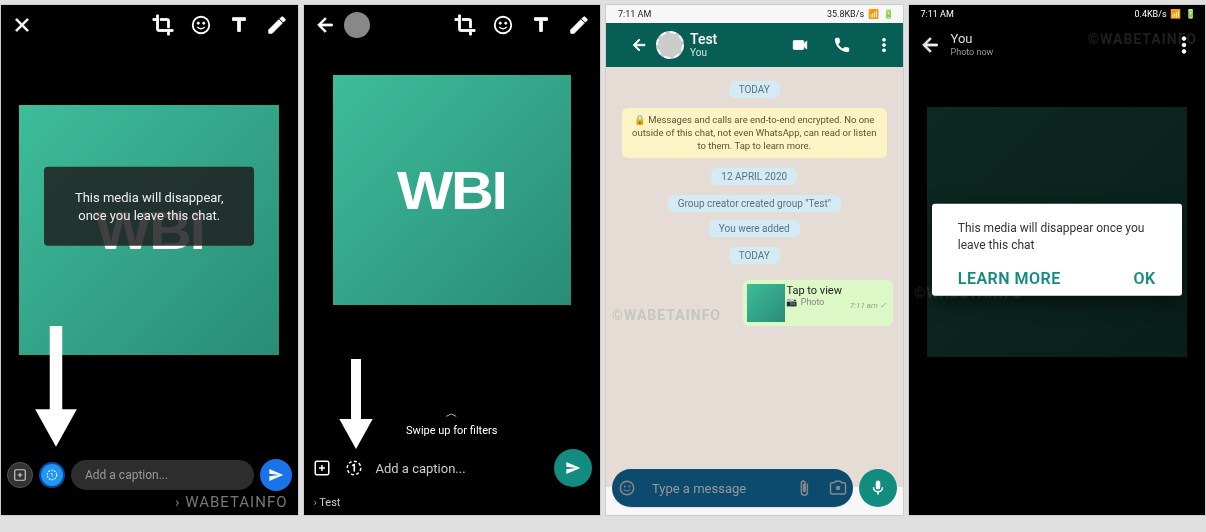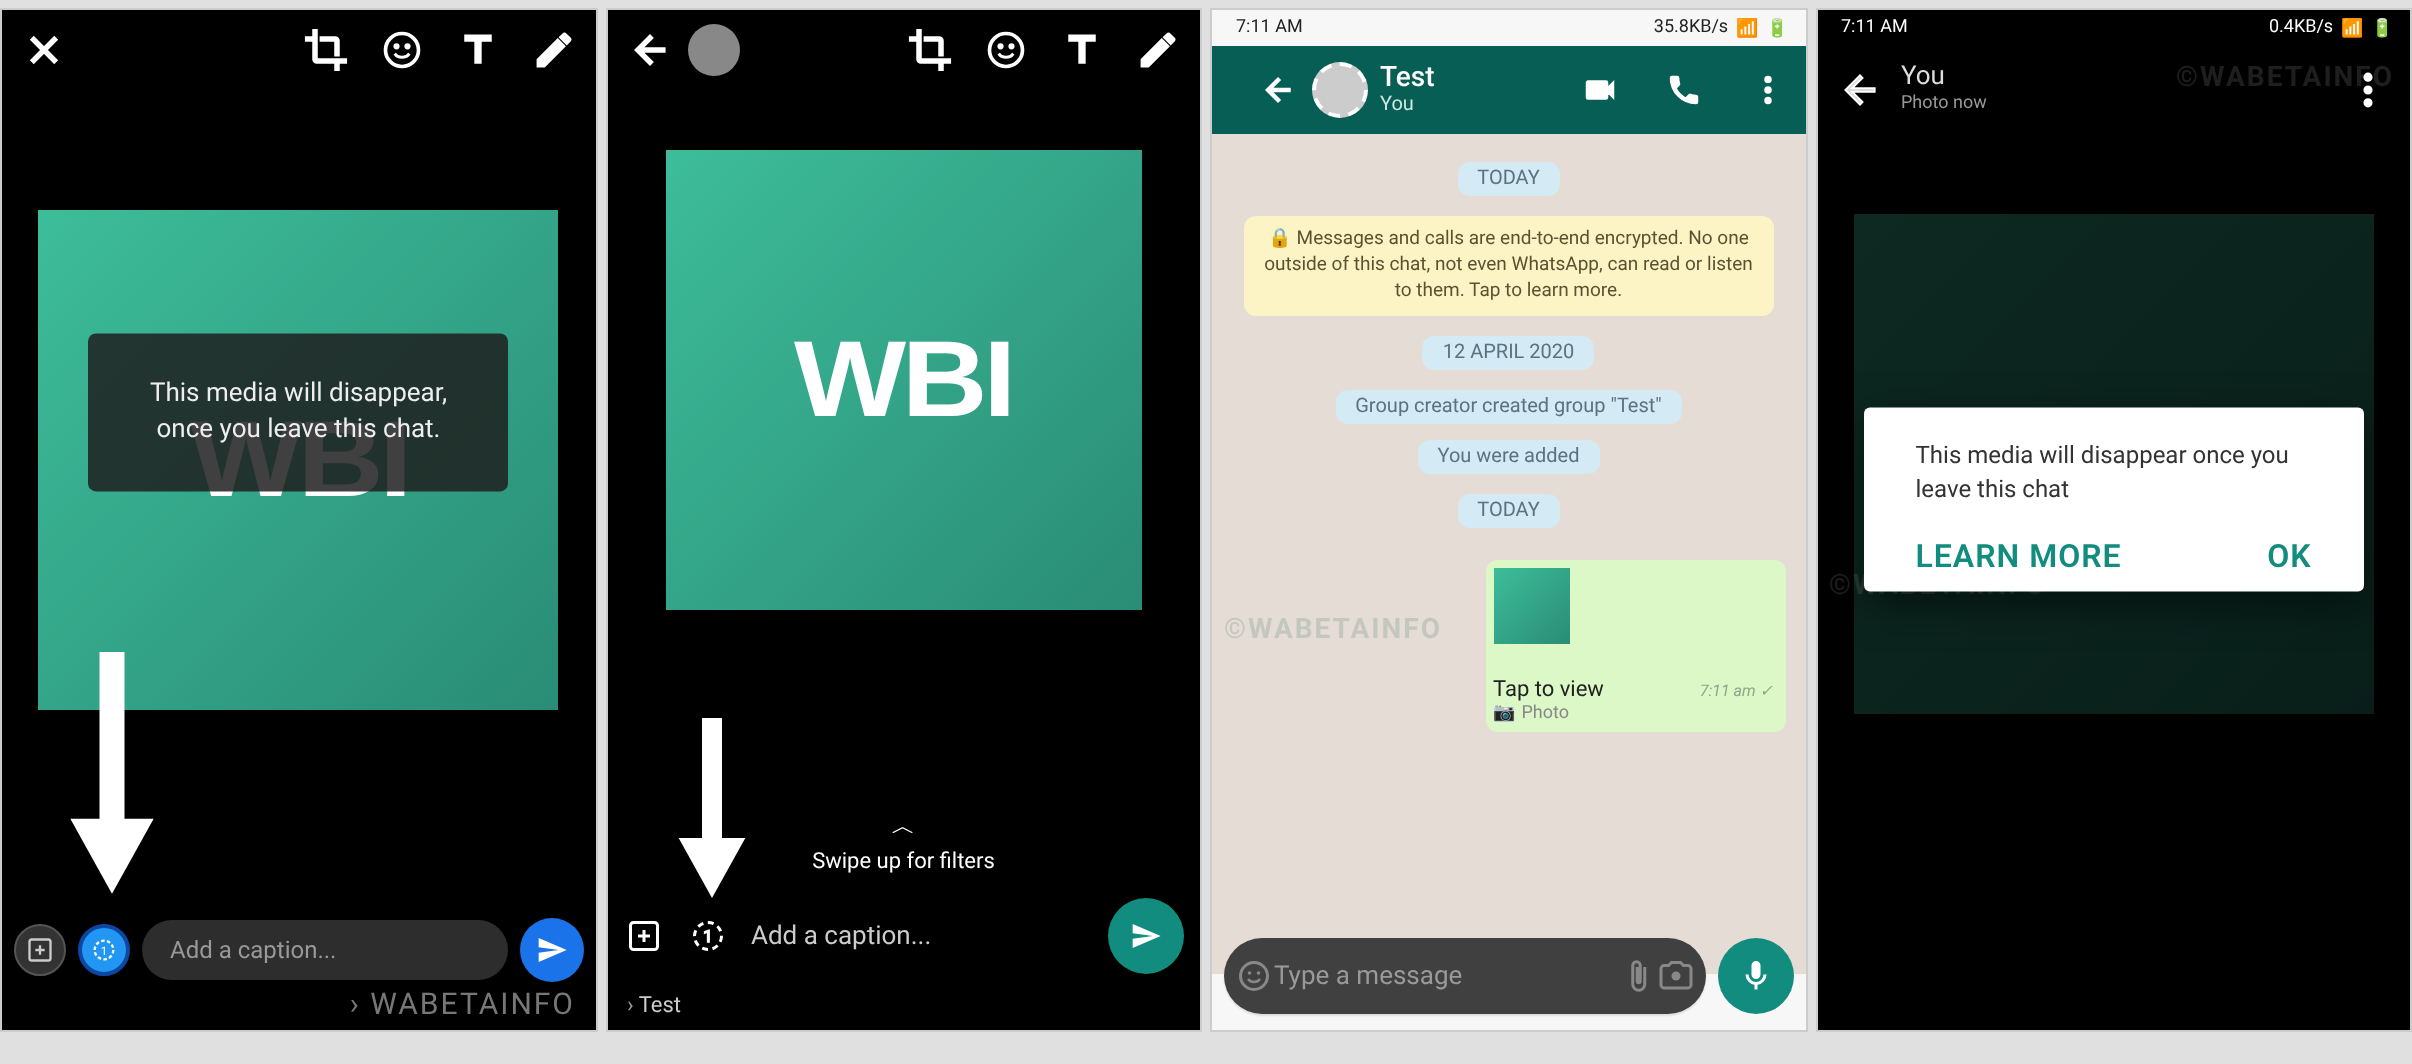--- a/index.html
+++ b/index.html
@@ -248,27 +248,26 @@
     border-radius: 6px;
     font-size: 10px;
     margin: 4px auto;
   }
 
   .msg {
     background: #dcf8c6;
     border-radius: 6px;
     width: 150px;
     margin-left: auto;
-    text-align: left;
+    text-align: center;
     display: flex;
     padding: 4px;
-    gap: 16px;
+    gap: 2px;
     position: relative;
     margin-top: 10px;
-    flex-direction: column;
   }
   .msg .thumb {
     width: 38px; height: 38px;
     background: linear-gradient(135deg,#3dbd9a,#2a8c76);
   }
   .msg .meta .l1 { font-size: 11px; color:#222; }
   .msg .meta .l2 { font-size: 9px; color:#888;  display:flex; align-items:center; gap:3px;}
   .msg .time {
     position: absolute;
     right: 6px; bottom: 16px;
@@ -289,27 +288,27 @@
   .chat-input {
     position: absolute;
     bottom: 8px;
     left: 6px; right: 6px;
     display: flex;
     align-items: center;
     gap: 6px;
   }
   .chat-input .bar {
     flex: 1;
-    background: #404040;
+    background: #0c4a6e;
     border-radius: 22px;
     height: 38px;
     display: flex;
     align-items: center;
     padding: 0 6px;
-    gap: 1px;
+    gap: 16px;
     color: #999;
     font-size: 13px;
     box-shadow: 0 1px 1px rgba(0,0,0,0.1);
   }
   .chat-input .bar .txt { flex:1; }
   .chat-input .mic {
     width: 38px; height: 38px;
     border-radius: 50%;
     background: #128c7e;
     display:flex;align-items:center;justify-content:center;

